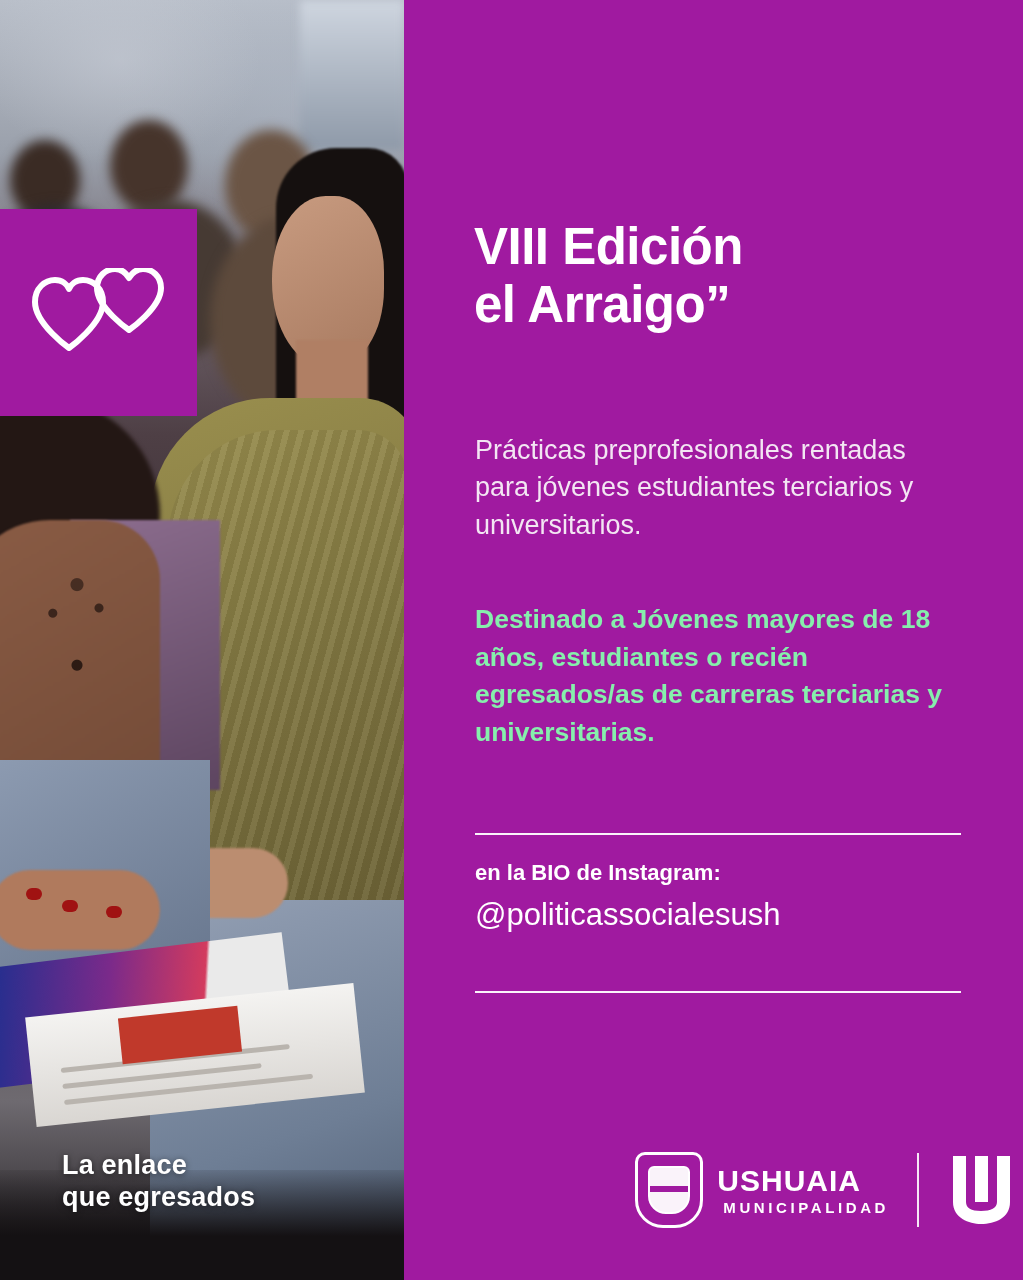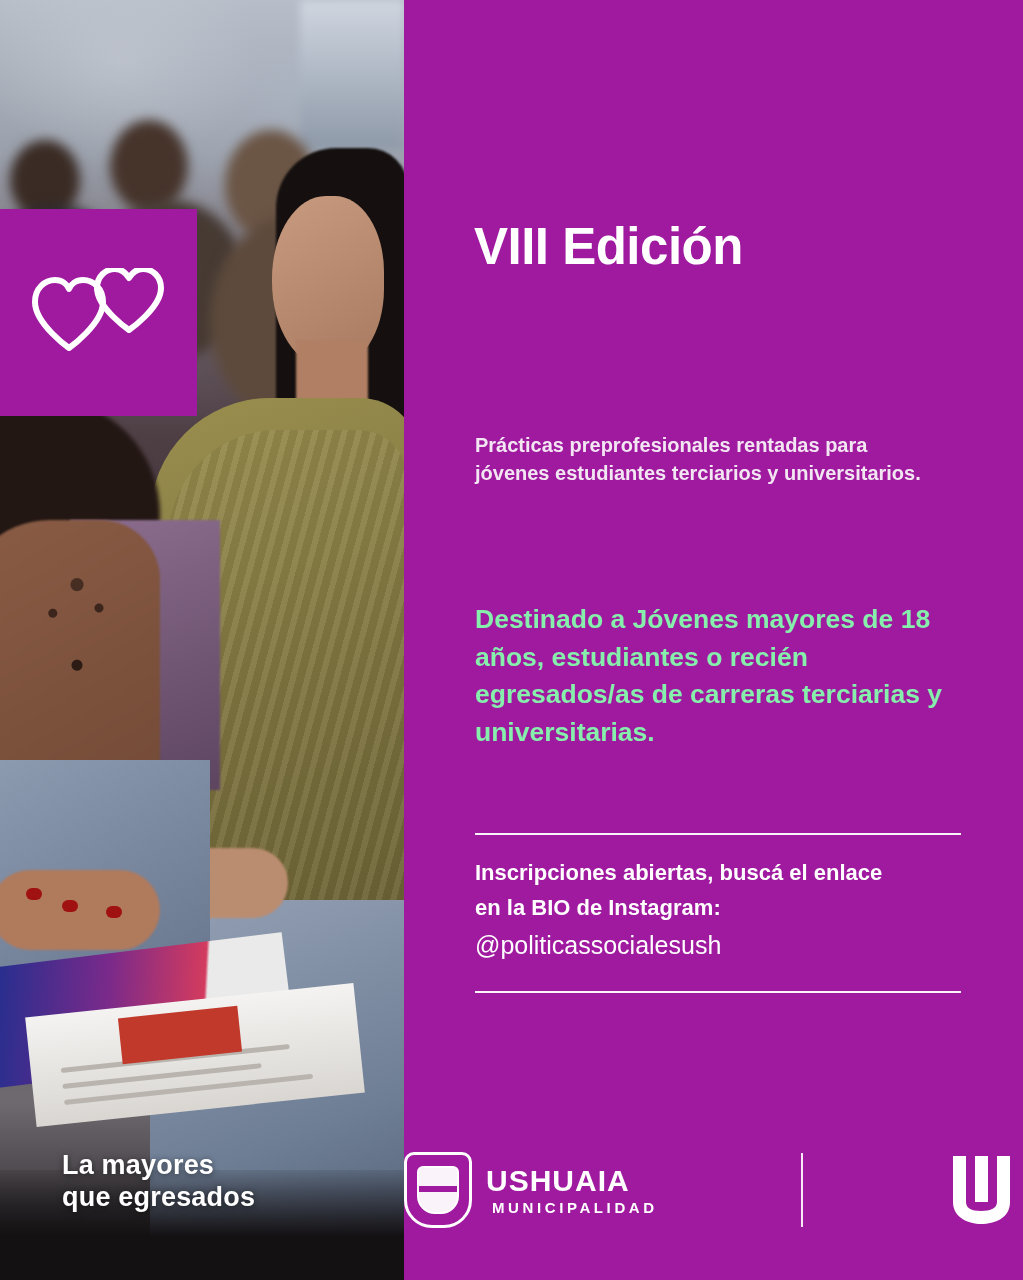--- a/index.html
+++ b/index.html
@@ -205,23 +205,23 @@
     font-weight: bold;
     font-size: 51px;
     line-height: 1.14;
     letter-spacing: -0.5px;
   }
   .subtext {
     position: absolute;
     left: 71px; top: 432px;
     width: 460px;
     color: #f3e6f3;
-    font-size: 20px;
+    font-size: 27px;
     line-height: 1.38;
-    font-weight: 700;
+    font-weight: 400;
   }
   .boldblock {
     position: absolute;
     left: 71px; top: 601px;
     width: 490px;
     color: #86efac;
     font-size: 26.5px;
     font-weight: bold;
     line-height: 1.42;
   }
@@ -238,30 +238,30 @@
 
   .cta {
     position: absolute;
     left: 71px; top: 855px;
     width: 500px;
     color: #ffffff;
     font-size: 22px;
     line-height: 1.6;
   }
   .cta .strong { font-weight: bold; display: block; }
-  .cta .handle { font-weight: 400; display: block; font-size: 25px; }
+  .cta .handle { font-weight: 400; display: block; font-size: 31px; }
 
   
   .footer {
     position: absolute;
     left: 0; bottom: 52px;
     width: 619px;
     display: flex;
     align-items: center;
-    justify-content: space-between;
+    justify-content: flex-end;
     gap: 28px;
   }
   .logo-ushuaia { display: flex; align-items: center; gap: 14px; }
   .crest {
     width: 62px; height: 70px;
     border: 3px solid #ffffff;
     border-radius: 10px 10px 28px 28px;
     display: flex; align-items: center; justify-content: center;
     position: relative;
   }
@@ -324,39 +324,39 @@
     <div class="hearts-badge">
       <span>
         <svg width="140" height="90" viewBox="0 0 140 90" aria-hidden="true">
           <path d="M40 80 C 40 80, 6 56, 6 34 C 6 20, 16 12, 26 12 C 33 12, 38 16, 40 21 C 42 16, 47 12, 54 12 C 64 12, 74 20, 74 34 C 74 56, 40 80, 40 80 Z" fill="none" stroke="#ffffff" stroke-width="6" stroke-linejoin="round"></path>
           <path d="M100 62 C 100 62, 68 40, 68 20 C 68 8, 77 1, 86 1 C 92 1, 97 5, 100 10 C 103 5, 108 1, 114 1 C 123 1, 132 8, 132 20 C 132 40, 100 62, 100 62 Z" fill="none" stroke="#ffffff" stroke-width="6" stroke-linejoin="round"></path>
         </svg>
       </span>
     </div>
 
     <div class="slogan">
-      <div>La mayores</div>
+      <div>La enlace</div>
       <div>que egresados</div>
     </div>
   </div>
 
   <div class="content">
 
     <div class="headline">
       <div>VIII Edición</div>
+      <div>el Arraigo”</div>
     </div>
 
     <div class="subtext">Prácticas preprofesionales rentadas para jóvenes estudiantes terciarios y universitarios.</div>
 
     <div class="boldblock">Destinado a Jóvenes mayores de 18 años, estudiantes o recién egresados/as de carreras terciarias y universitarias.</div>
 
     <div class="rule rule-top"></div>
 
     <div class="cta">
-      <span class="strong">Inscripciones abiertas, buscá el enlace</span>
       <span class="strong">en la BIO de Instagram:</span>
       <span class="handle">@politicassocialesush</span>
     </div>
 
     <div class="rule rule-bottom"></div>
 
     <div class="footer">
       <div class="logo-ushuaia">
         <div class="crest">
           <div class="crest-inner"></div>

